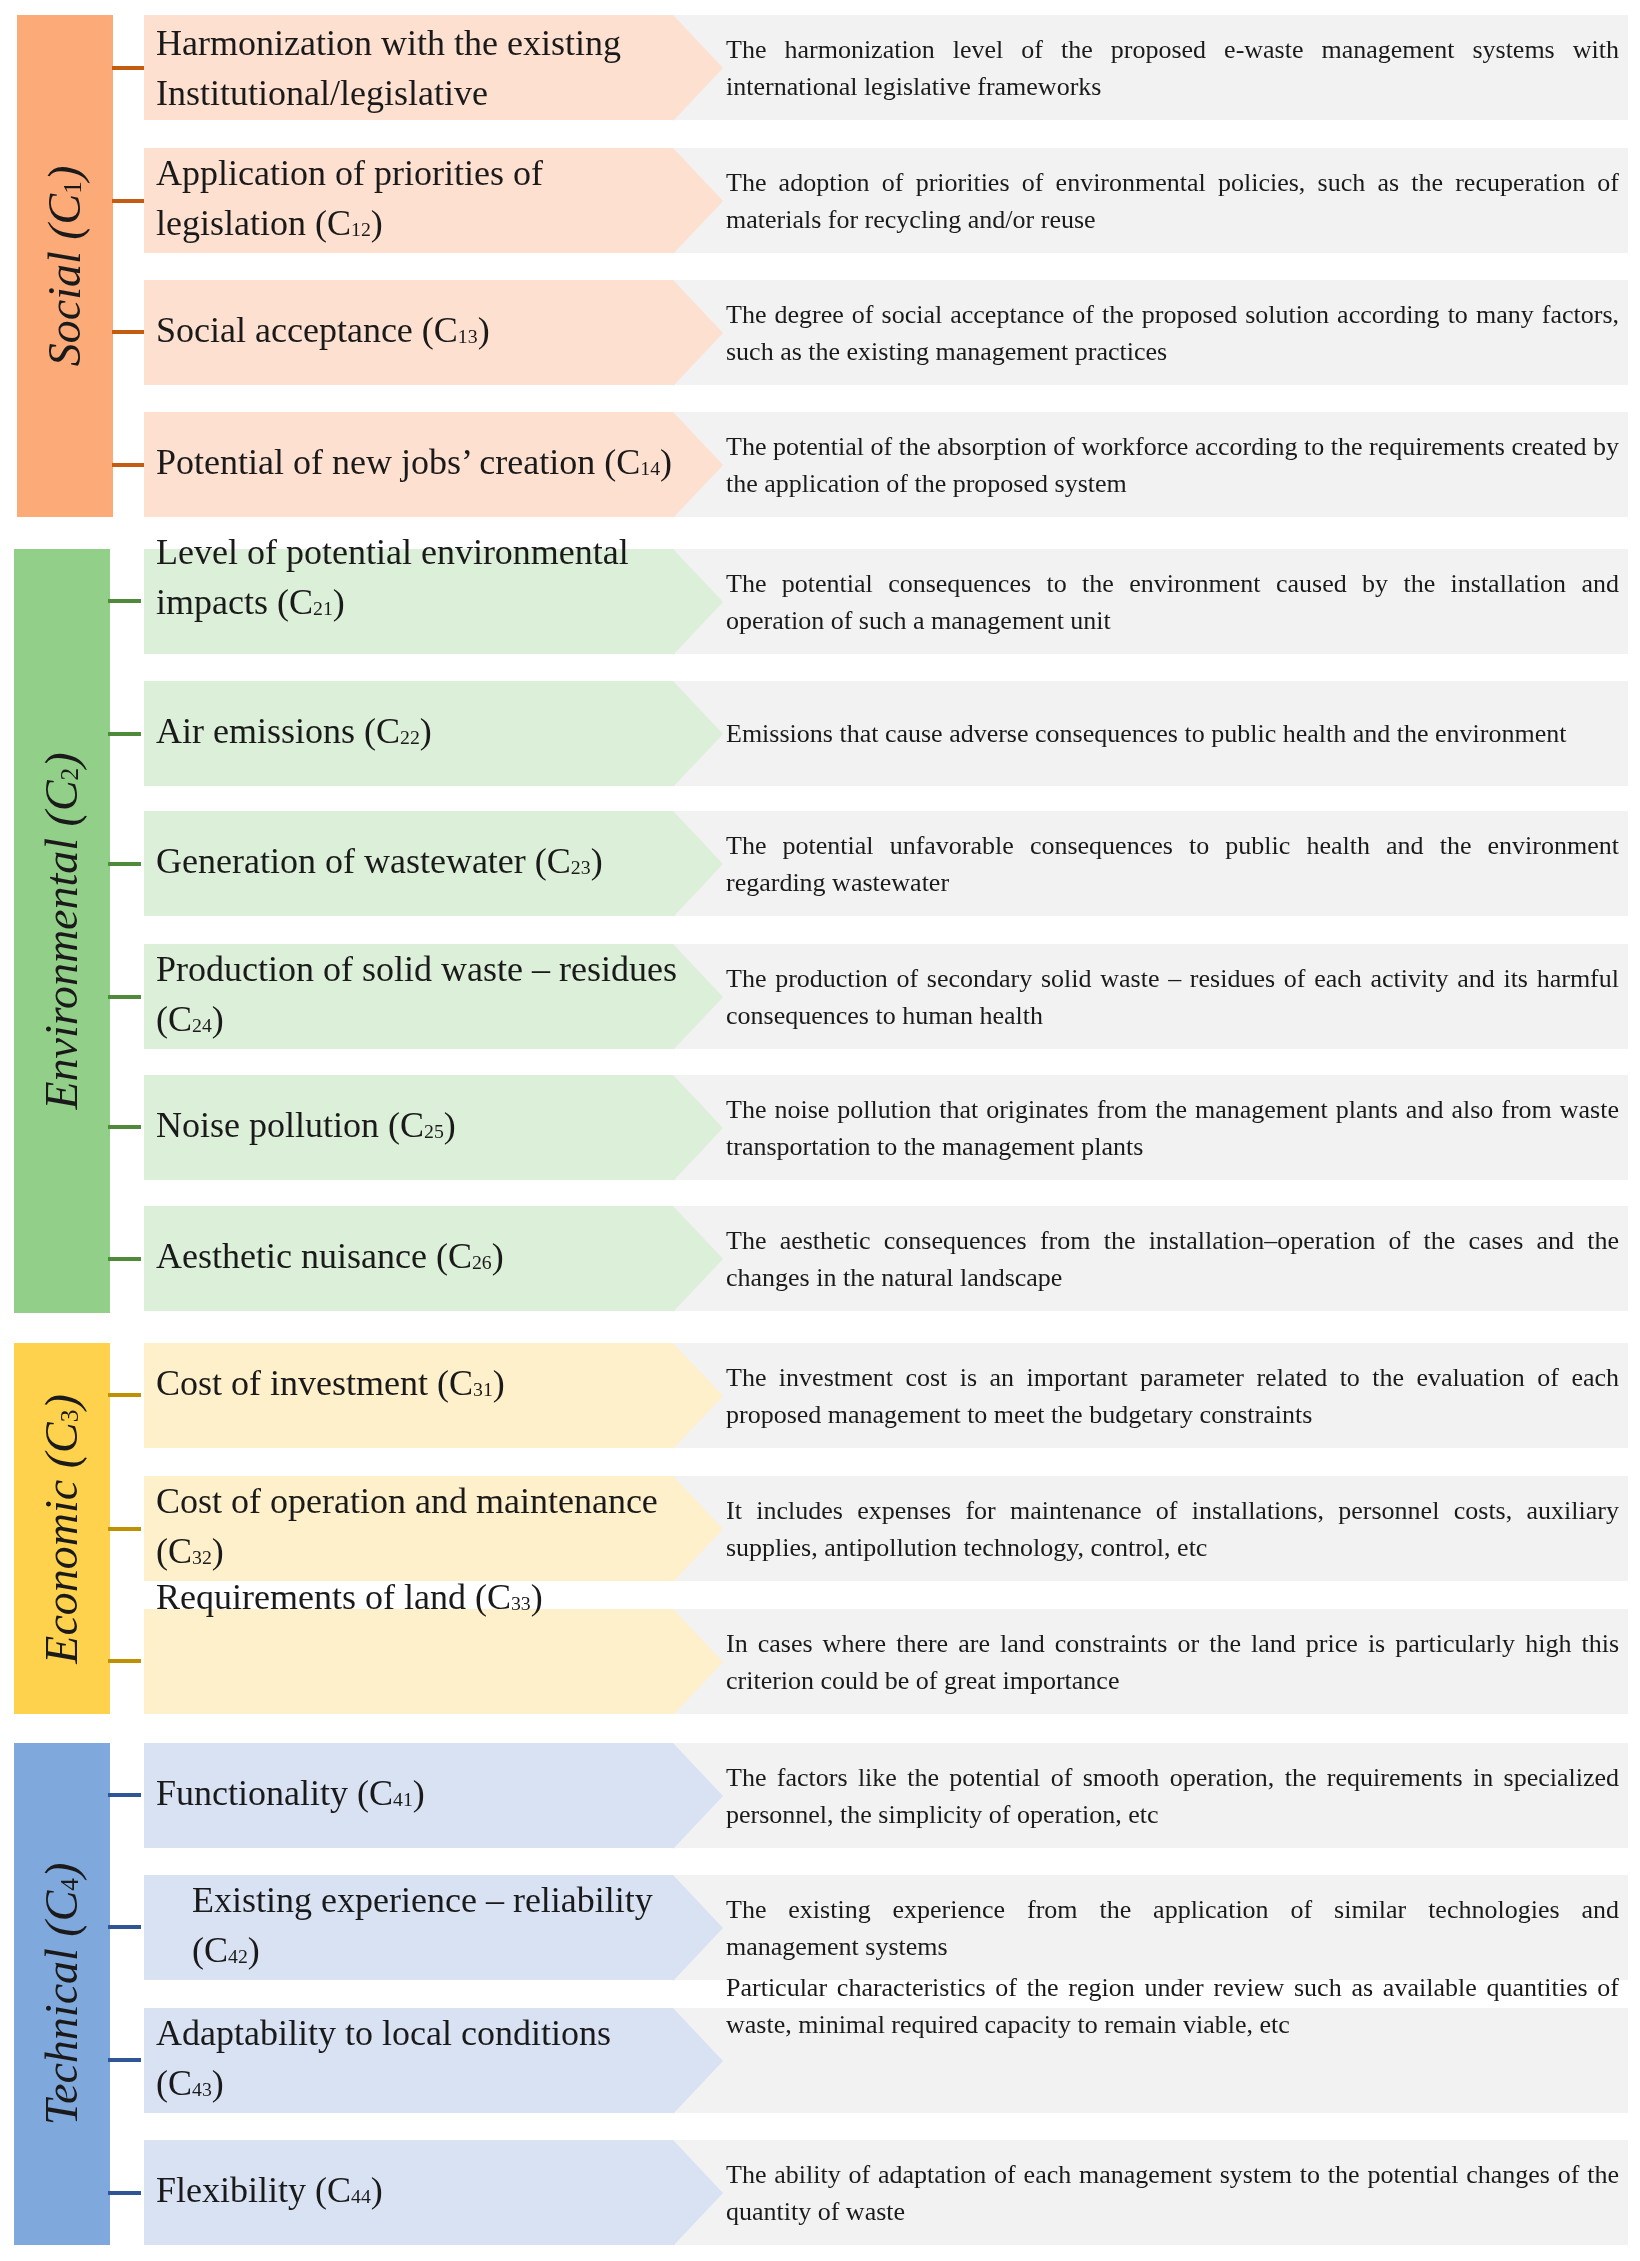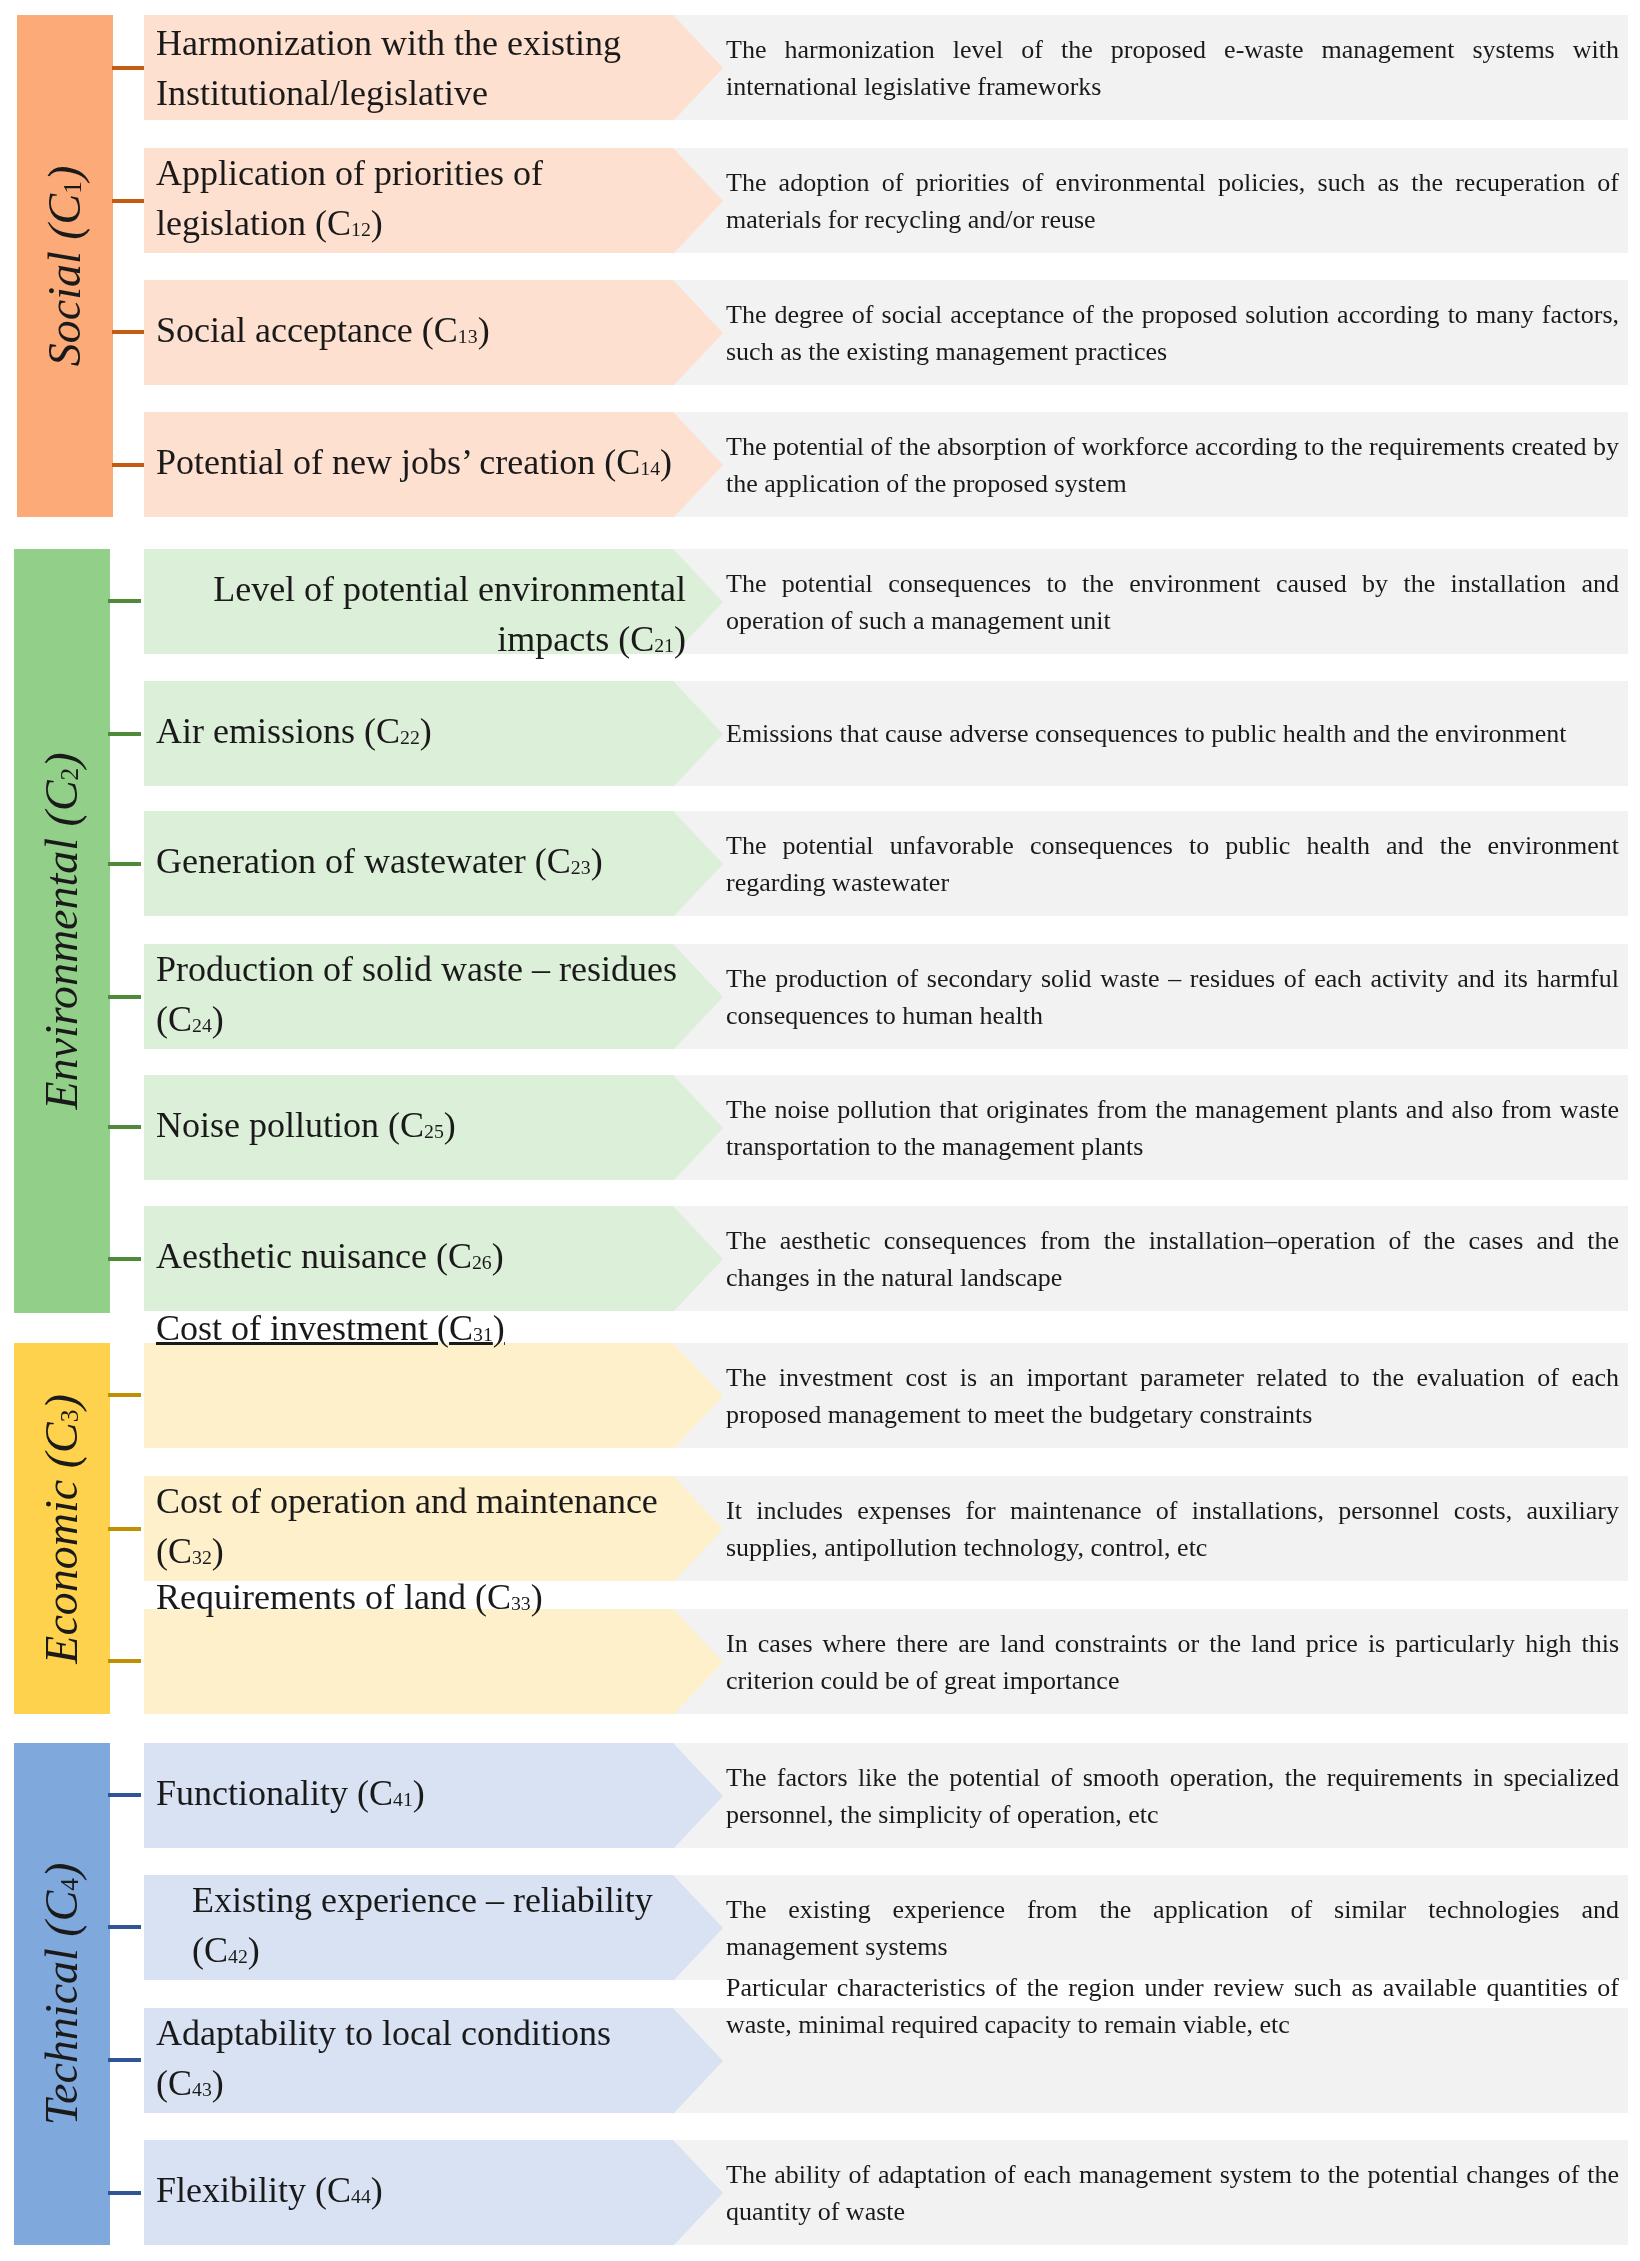--- a/index.html
+++ b/index.html
@@ -83,21 +83,21 @@
     </div>
     <div class="section">
       <div class="bar" style="top: 549px; left: 14px; width: 96px; height: 764px; background: rgb(146, 207, 136);">
         <div class="bar-label"><span>Environmental</span> (<span>C</span><sub>2</sub>)</div>
       </div>
       <div>
         <div class="connector" style="top: 599px; left: 108px; background: rgb(79, 138, 58);"></div>
         <div class="desc-box" style="top: 549px; background: rgb(242, 242, 242);"></div>
         <div class="card" style="top: 549px; width: 529px; background: rgb(220, 239, 216);"></div>
         <div class="arrow-tip" style="top: 549px; border-left-color: rgb(220, 239, 216);"></div>
-        <div class="title" style="top: 564px; text-align: right;">
+        <div class="title" style="top: 527px;">
           <span class="title-inner"><span>Level of potential environmental impacts</span> (<span>C</span><sub>21</sub>)</span>
         </div>
         <div class="desc" style="top: 549px;">
           <span class="desc-inner">The potential consequences to the environment caused by the installation and operation of such a management unit</span>
         </div>
       </div>
       <div>
         <div class="connector" style="top: 732px; left: 108px; background: rgb(79, 138, 58);"></div>
         <div class="desc-box" style="top: 681px; background: rgb(242, 242, 242);"></div>
         <div class="card" style="top: 681px; width: 529px; background: rgb(220, 239, 216);"></div>
@@ -160,21 +160,21 @@
     </div>
     <div class="section">
       <div class="bar" style="top: 1343px; left: 14px; width: 96px; height: 371px; background: rgb(255, 210, 77);">
         <div class="bar-label"><span>Economic</span> (<span>C</span><sub>3</sub>)</div>
       </div>
       <div>
         <div class="connector" style="top: 1393px; left: 108px; background: rgb(191, 144, 0);"></div>
         <div class="desc-box" style="top: 1343px; background: rgb(242, 242, 242);"></div>
         <div class="card" style="top: 1343px; width: 529px; background: rgb(255, 240, 204);"></div>
         <div class="arrow-tip" style="top: 1343px; border-left-color: rgb(255, 240, 204);"></div>
-        <div class="title" style="top: 1278px; text-decoration: underline;">
+        <div class="title" style="top: 1333px;">
           <span class="title-inner"><span>Cost of investment</span> (<span>C</span><sub>31</sub>)</span>
         </div>
         <div class="desc" style="top: 1343px;">
           <span class="desc-inner">The investment cost is an important parameter related to the evaluation of each proposed management to meet the budgetary constraints</span>
         </div>
       </div>
       <div>
         <div class="connector" style="top: 1527px; left: 108px; background: rgb(191, 144, 0);"></div>
         <div class="desc-box" style="top: 1476px; background: rgb(242, 242, 242);"></div>
         <div class="card" style="top: 1476px; width: 529px; background: rgb(255, 240, 204);"></div>

